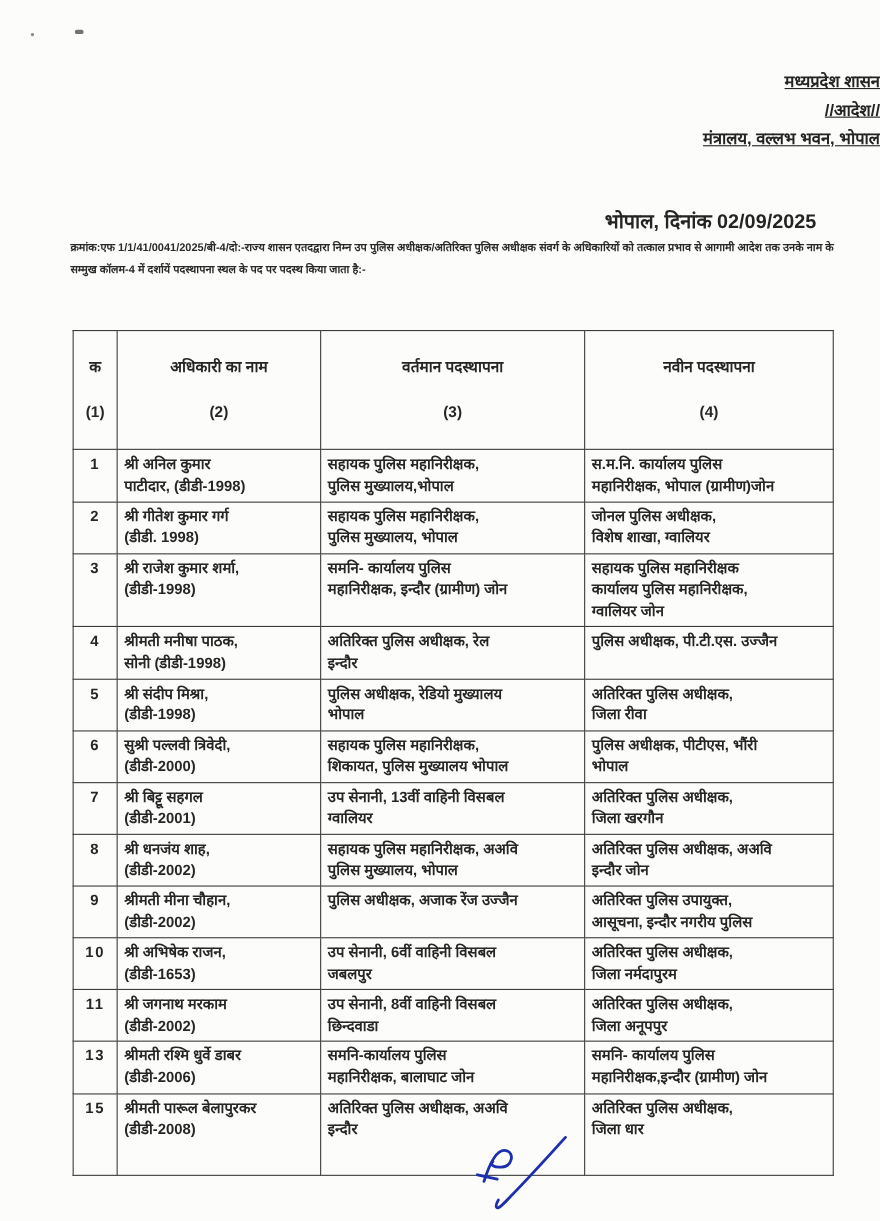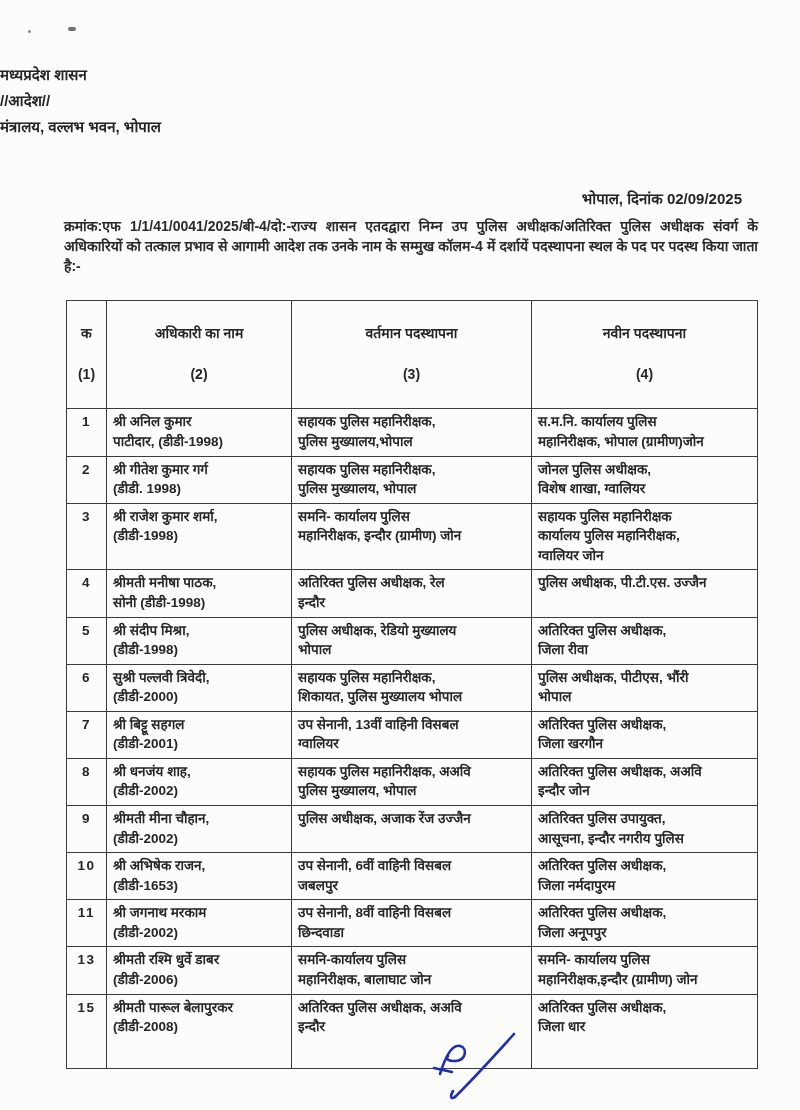--- a/index.html
+++ b/index.html
@@ -13,29 +13,29 @@
     width:800px;height:1110px;
     background:#fcfcfa;
     color:#222;
     overflow:hidden;
   }
   .speck{position:absolute;background:#444;border-radius:50%;}
   .speck-1{left:28px;top:30px;width:3px;height:3px;transform:rotate(20deg);opacity:.6;}
   .speck-2{left:68px;top:27px;width:8px;height:4px;border-radius:2px;opacity:.75;}
   .doc-header{
     position:absolute;left:0;top:62px;width:100%;
-    text-align:left;font-weight:700;font-size:15px;line-height:26px;color:#242424;
+    text-align:right;font-weight:700;font-size:15px;line-height:26px;color:#242424;text-decoration:underline;
   }
   .date-line{
     position:absolute;right:58px;top:188px;
-    font-weight:700;font-size:15px;color:#242424;
+    font-weight:700;font-size:18px;color:#242424;
   }
   .intro{
     position:absolute;left:64px;top:216px;width:694px;
-    font-weight:700;font-size:14px;line-height:20px;color:#2a2a2a;
+    font-weight:700;font-size:10px;line-height:20px;color:#2a2a2a;
     text-align:justify;margin:0;
   }
   table.order-table{
     position:absolute;left:66px;top:300px;width:691px;
     border-collapse:collapse;table-layout:fixed;
     font-size:13.5px;font-weight:700;color:#262626;
   }
   .order-table col.c-sn{width:40px;}
   .order-table col.c-name{width:185px;}
   .order-table col.c-cur{width:240px;}

